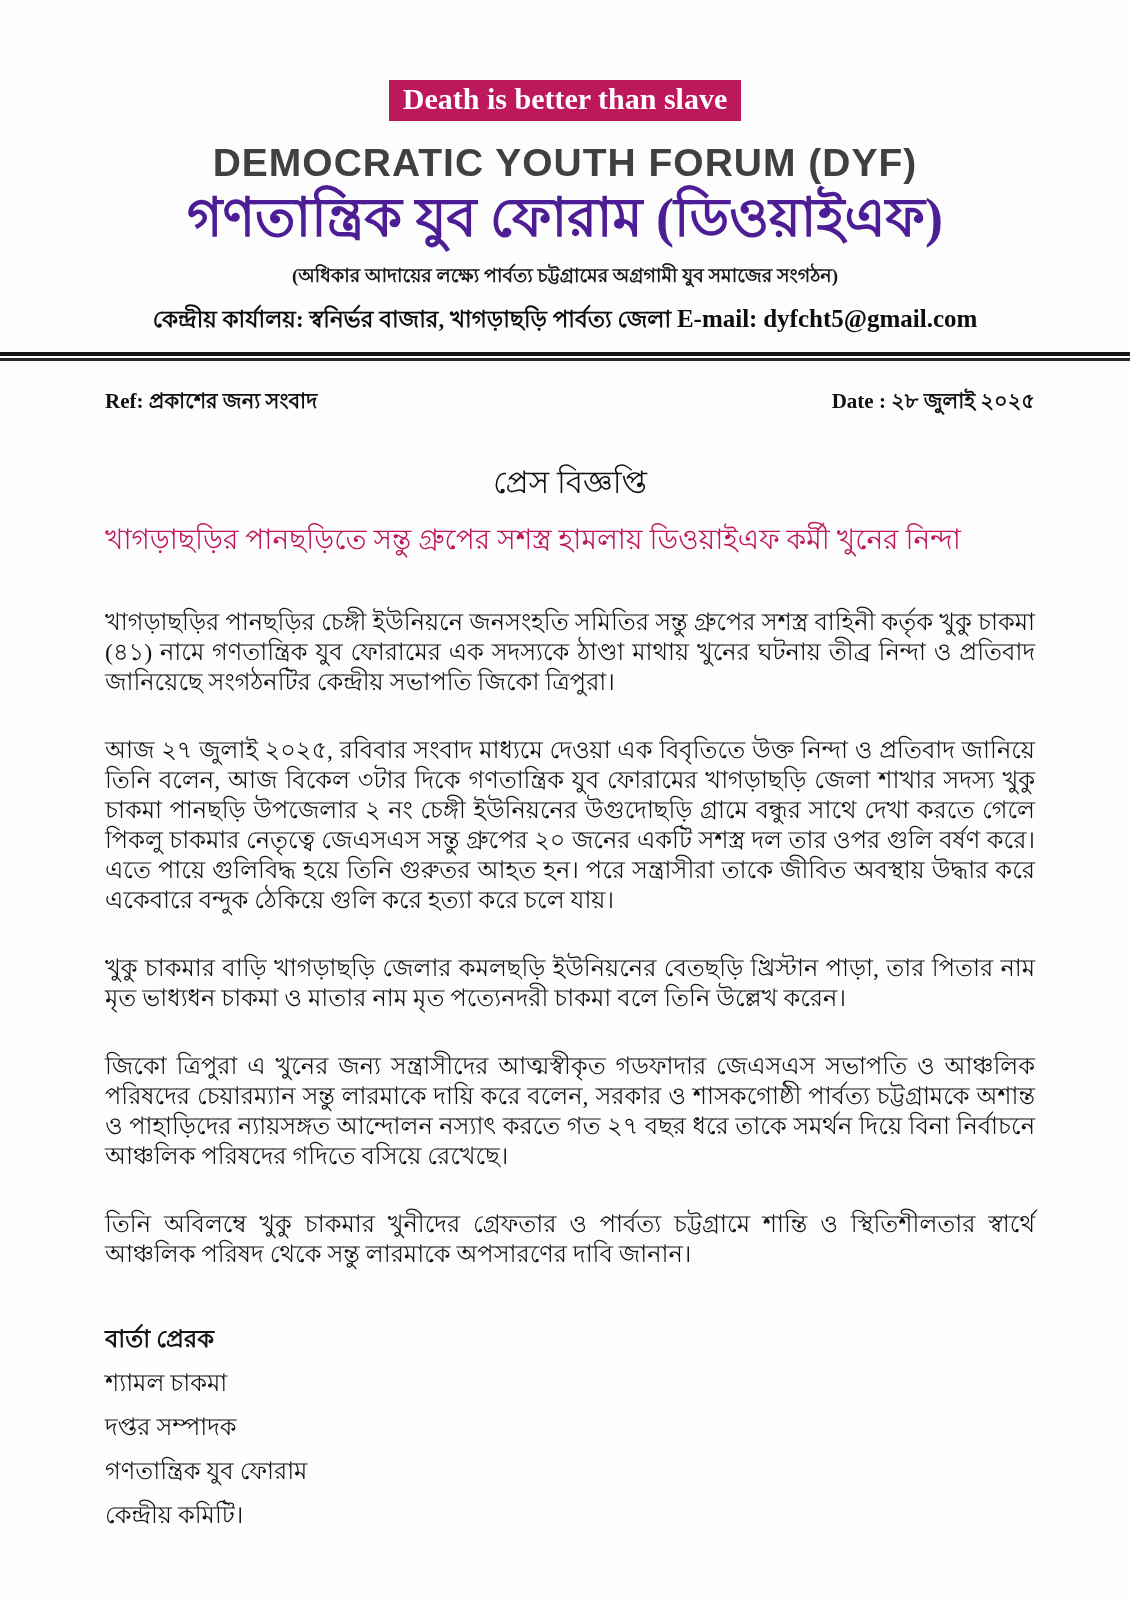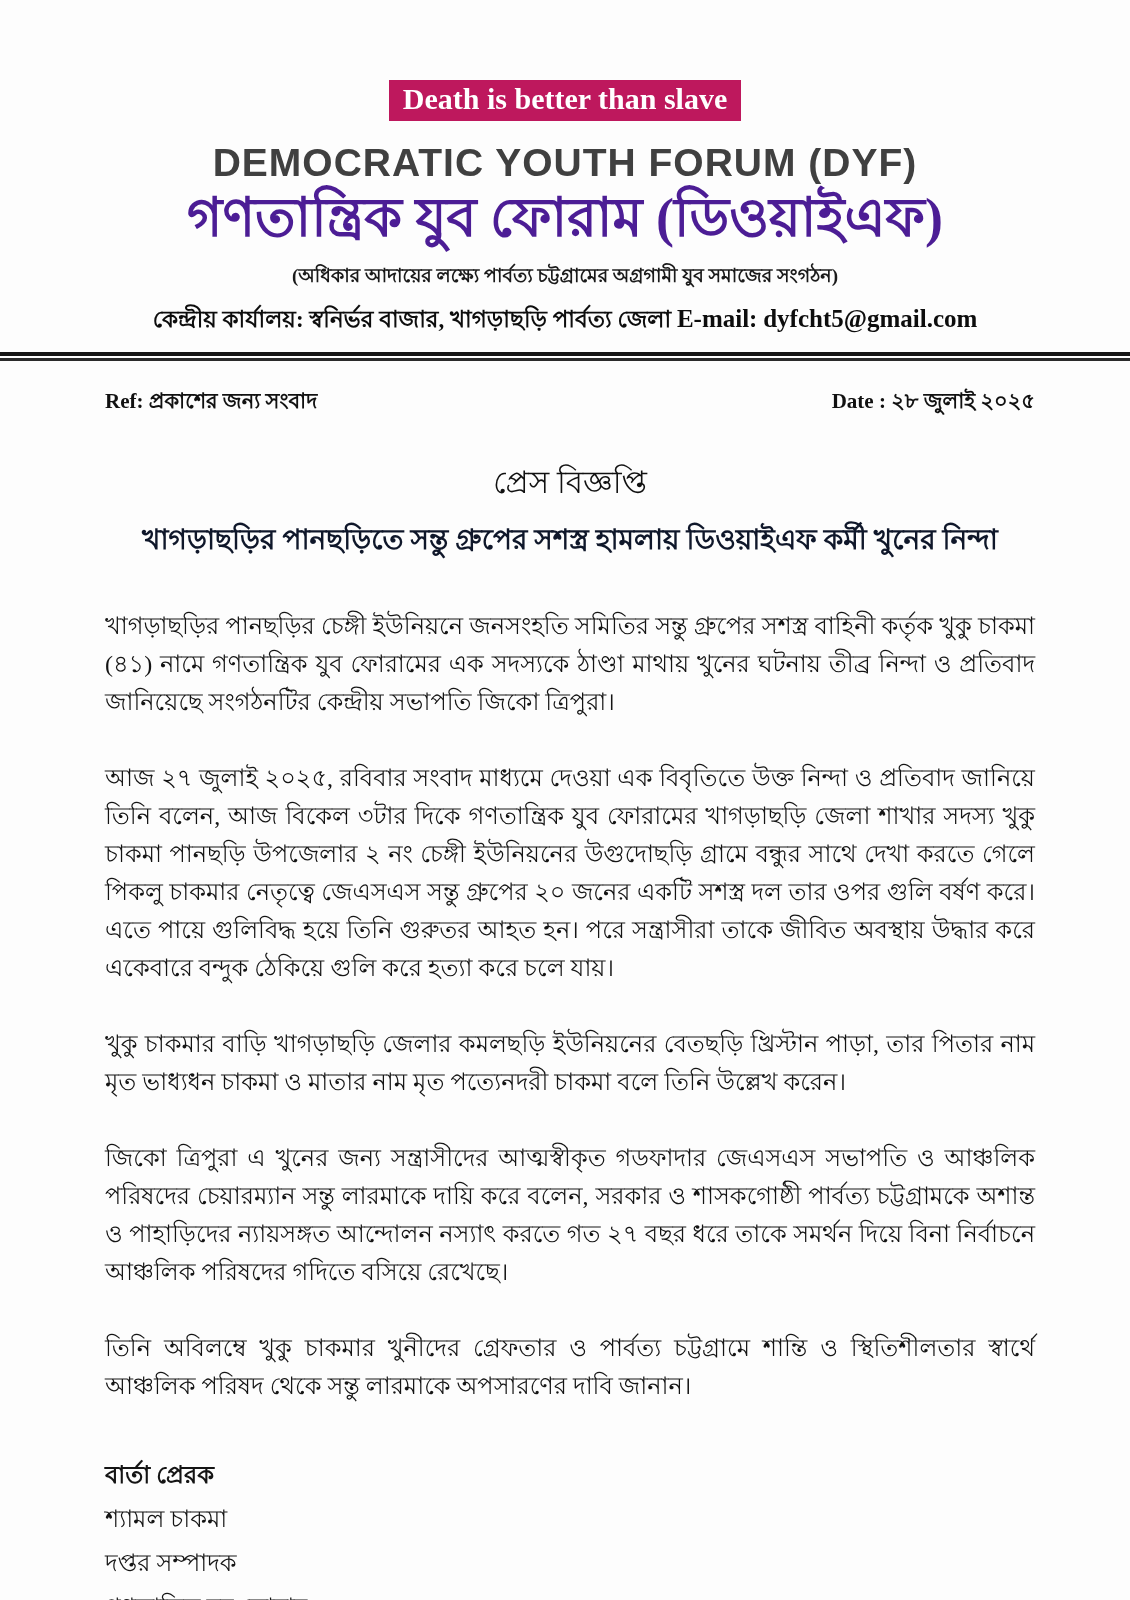--- a/index.html
+++ b/index.html
@@ -84,30 +84,30 @@
     font-size: 21px;
   }
   .meta-row .lbl { font-family: "Liberation Serif", serif; }
   .press-tag {
     text-align: center;
     font-size: 31px;
     font-weight: 500;
     margin-top: 38px;
   }
   .headline {
-    text-align: center;
+    text-align: left;
     font-size: 28px;
-    font-weight: 700;
+    font-weight: 400;
     margin-top: 8px;
-    color: #0f172a;
+    color: #be185d;
   }
   .para {
     font-size: 24px;
     font-weight: 500;
-    line-height: 38px;
+    line-height: 30px;
     text-align: justify;
     margin-top: 38px;
     color: #141414;
   }
   .para.first { margin-top: 42px; }
   
   .signature {
     margin-top: 48px;
     font-size: 24px;
     line-height: 44px;

